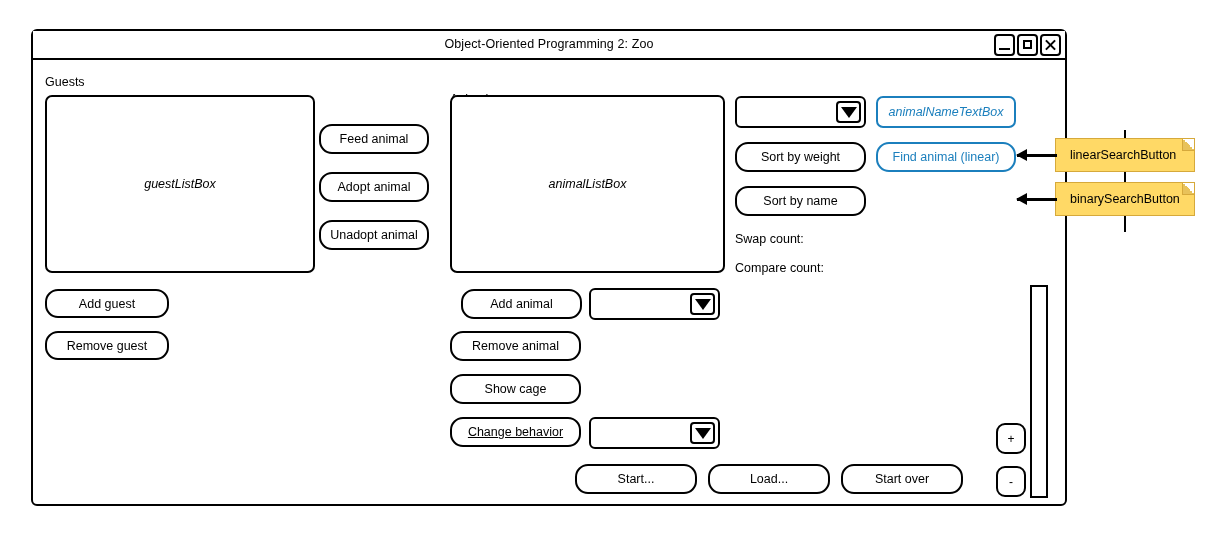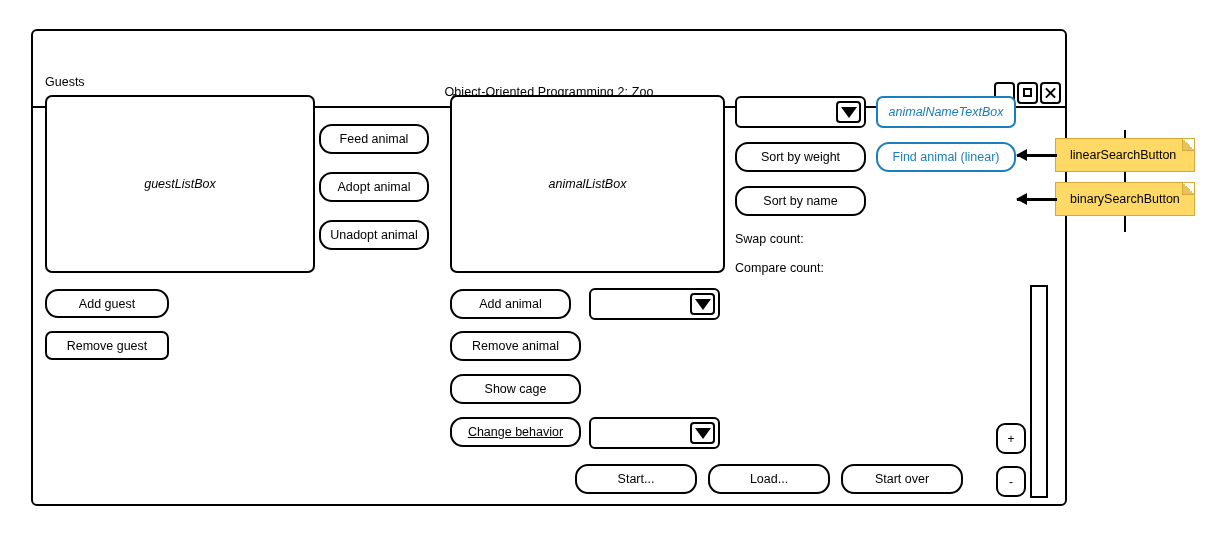--- a/index.html
+++ b/index.html
@@ -30,21 +30,20 @@
 
   #title-bar {
     position: absolute;
     left: 0;
     top: 0;
     width: 100%;
     height: 29px;
     border-bottom: 2px solid #000000;
     box-sizing: border-box;
     background: #ffffff;
-    margin-top: 48px;
   }
   #title-text {
     position: absolute;
     left: 0;
     right: 0;
     top: 6px;
     text-align: center;
     font-size: 12.5px;
     color: #000000;
     letter-spacing: .1px;
@@ -270,33 +269,33 @@
       </div>
     </div>
   </div>
 
   <div class="mock-label" style="left:12px; top:44px;">Guests</div>
 
   <div class="listbox" style="left:12px; top:64px; width:270px; height:178px;">guestListBox</div>
 
   <div class="btn" style="left:12px; top:258px; width:124px; height:29px;">Add guest</div>
 
-  <div class="btn" style="left:12px; top:300px; width:124px; height:29px;border-radius:7px;">Remove guest</div>
+  <div class="btn" style="left:12px; top:300px; width:124px; height:29px;">Remove guest</div>
 
   <div class="btn" style="left:286px; top:93px; width:110px; height:30px;">Feed animal</div>
 
   <div class="btn" style="left:286px; top:141px; width:110px; height:30px;">Adopt animal</div>
 
   <div class="btn" style="left:286px; top:189px; width:110px; height:30px;">Unadopt animal</div>
 
   <div class="mock-label" style="left:417px; top:61px;">Animals</div>
 
   <div class="listbox" style="left:417px; top:64px; width:275px; height:178px;">animalListBox</div>
 
-  <div class="btn" style="left:417px; top:258px; width:121px; height:30px;">Add animal</div>
+  <div class="btn" style="left:428px; top:258px; width:121px; height:30px;">Add animal</div>
 
   <div class="combo" style="left:556px; top:257px; width:131px; height:32px;">
     <span></span>
     <span class="combo-btn">
       <span class="tri-down"></span>
     </span>
   </div>
 
   <div class="btn" style="left:417px; top:300px; width:131px; height:30px;">Remove animal</div>
 

